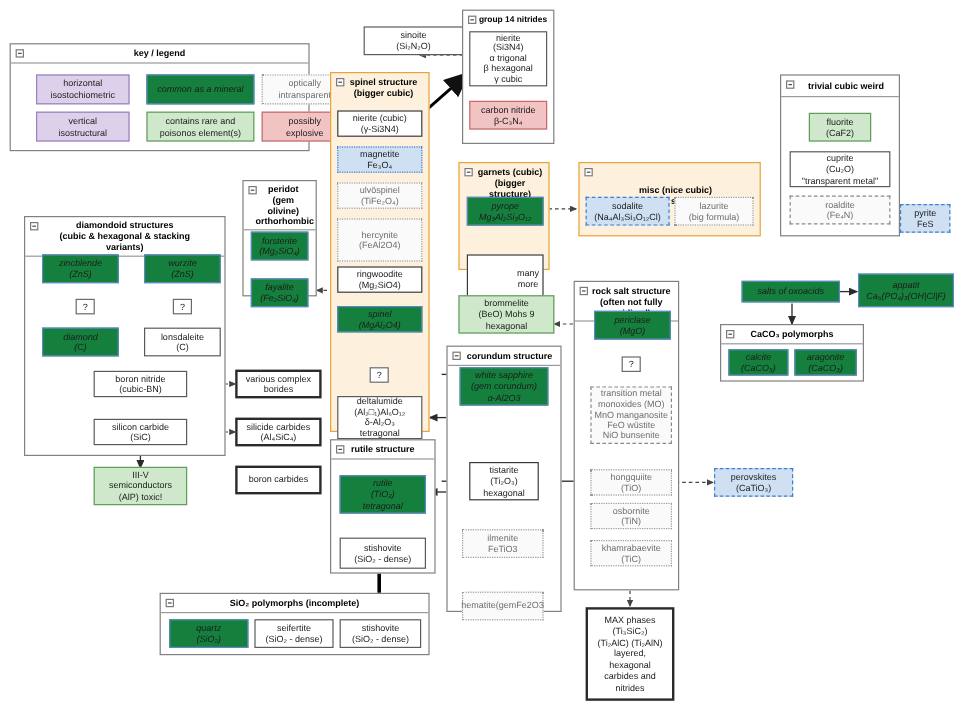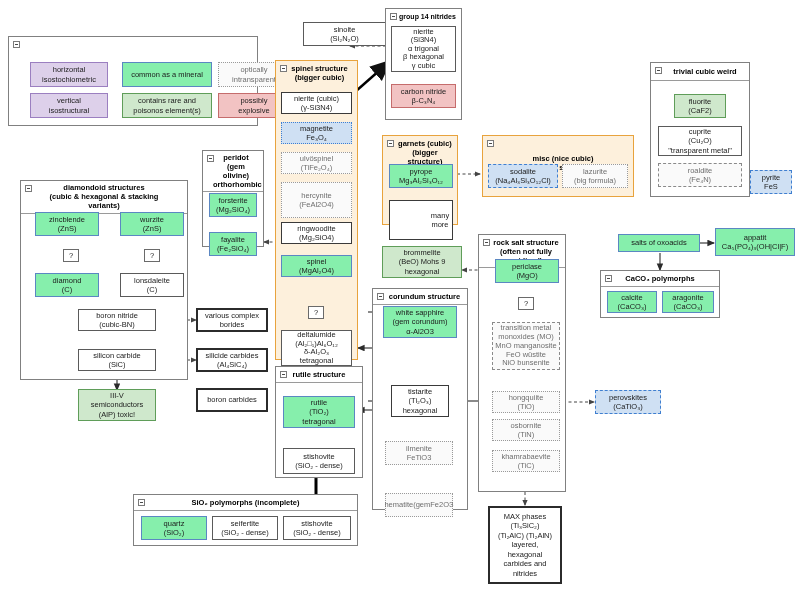--- a/index.html
+++ b/index.html
@@ -10,21 +10,21 @@
   .grp.orange{border:1px solid #e8a33d;background:#fdf0dc;}
   .grp-title{position:absolute;left:0;right:0;top:0;text-align:center;font-weight:bold;
              font-size:7.5px;line-height:9px;padding:3px 12px 3px 12px;box-sizing:border-box;color:#000;}
   .grp-title.sep{border-bottom:1px solid #9a9a9a;}
   .minus{position:absolute;left:4px;top:4px;width:7px;height:7px;border:1px solid #7a7a7a;
          background:#fff;box-sizing:border-box;}
   .minus:after{content:"";position:absolute;left:1px;right:1px;top:2px;height:1px;background:#4a4a4a;}
   .nd{position:absolute;box-sizing:border-box;display:flex;align-items:center;justify-content:center;
       text-align:center;line-height:9.5px;background:#ffffff;border:1px solid #5a5a5a;
       padding:1px 2px;color:#1b1b1b;}
-  .nd.blue{background:#86efac;border:1px solid #5b87c2;}
+  .nd.blue{background:#15803d;border:1px solid #5b87c2;font-style:italic;}
   .nd.blue-dash{background:#cfe0f3;border:1px dashed #3f7fd0;}
   .nd.blue-dot{background:#cfe0f3;border:1px dotted #3f7fd0;}
   .nd.green{background:#cfe8cc;border:1px solid #5f9d59;}
   .nd.red{background:#f2c3c3;border:1px solid #c56c6c;}
   .nd.purple{background:#ddd0ea;border:1px solid #9b7fc0;}
   .nd.ghost{background:#fafafa;border:1px dotted #9a9a9a;color:#6e6e6e;}
   .nd.ghost-dash{background:#fafafa;border:1px dashed #8a8a8a;color:#6e6e6e;}
   .nd.bold{border:2px solid #2b2b2b;}
   .nd.med{border:1.5px solid #3a3a3a;}
   .nd.q{border:1px solid #6a6a6a;background:#fff;}
@@ -109,20 +109,21 @@
     <path d="M368,401 L392,401" marker-end="url(#ah)"></path>
 
     <path d="M372,348 L358,348" marker-end="url(#ah)"></path>
 
     <path d="M372,410 L358,410" marker-end="url(#ah)"></path>
   </g>
 </svg>
 
 <div class="grp" style="left:8px;top:36px;width:250px;height:90px;">
   <div class="minus"></div>
+  <div class="grp-title sep">key / legend</div>
 </div>
 <div class="nd purple" style="left:30px;top:62px;width:78px;height:25px;flex-direction:column;">
   <span>horizontal</span>
     <span>isostochiometric</span>
 </div>
 <div class="nd purple" style="left:30px;top:93px;width:78px;height:25px;flex-direction:column;">
   <span>vertical</span>
     <span>isostructural</span>
 </div>
 <div class="nd blue" style="left:122px;top:62px;width:90px;height:25px;">
@@ -279,21 +280,21 @@
   <div class="minus"></div>
   <div class="grp-title" style="padding:3px 2px 2px 12px;">
     <span>garnets (cubic)</span><br>
     <span>(bigger structure)</span>
   </div>
 </div>
 <div class="nd blue" style="left:389px;top:164px;width:64px;height:24px;flex-direction:column;">
   <span>pyrope</span>
     <span>Mg₃Al₂Si₃O₁₂</span>
 </div>
-<div class="nd med" style="left:389px;top:200px;width:64px;height:40px;padding-left:40px;">
+<div class="nd med" style="left:389px;top:212px;width:64px;height:40px;padding-left:40px;">
   <span>many more</span>
 </div>
 
 <div class="grp orange" style="left:482px;top:135px;width:152px;height:62px;">
   <div class="minus"></div>
   <div class="grp-title" style="padding:18px 2px 2px 12px;">
     <span>misc (nice cubic)</span><br>
     <span>(bigger structure)</span>
   </div>
 </div>

